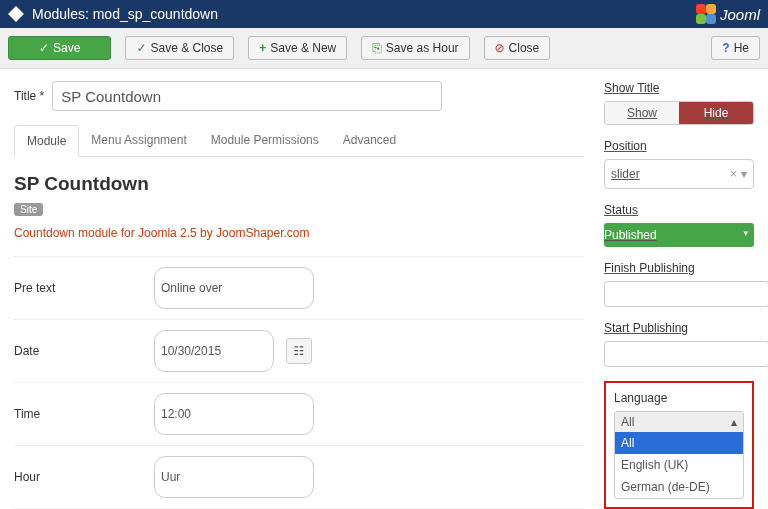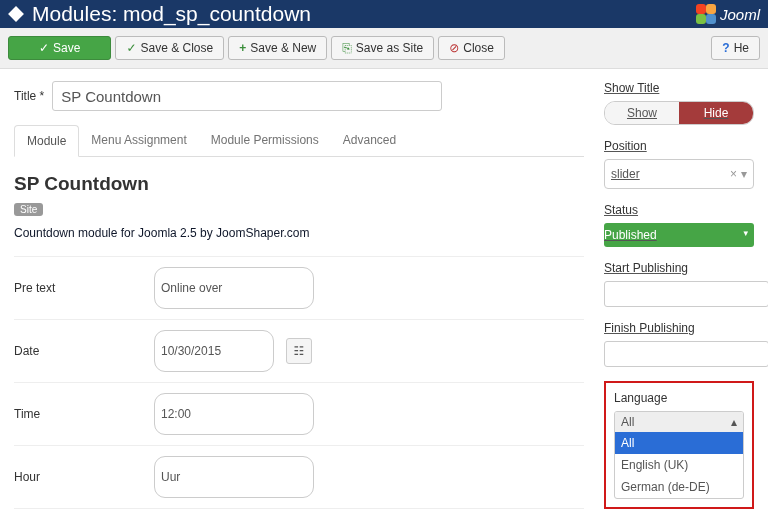--- a/index.html
+++ b/index.html
@@ -1,48 +1,48 @@
 <!DOCTYPE html>
 <html><head>
 <meta charset="utf-8">
 <style>
 * { box-sizing: border-box; margin: 0; padding: 0; }
 body { font-family: Arial, Helvetica, sans-serif; font-size: 13px; color: #555; background: #fff; width: 768px; }
 .header { background: linear-gradient(#1a3867, #1a3867); height: 28px; display: flex; align-items: center; padding: 0 8px; color: #fff; justify-content: space-between; }
 .header-left { display: flex; align-items: center; gap: 8px; }
-.header-title { font-size: 21px; text-align: right; }
+.header-title { font-size: 14px; text-align: right; }
 .joomla-logo { display: flex; align-items: center; gap: 4px; font-size: 15px; font-style: italic; }
 .joomla-icon { width: 20px; height: 20px; display: flex; flex-wrap: wrap; }
 .joomla-icon span { width: 10px; height: 10px; border-radius: 3px; }
 .j1 { background: #f44321; } .j2 { background: #f9a541; } .j3 { background: #5091cd; } .j4 { background: #7ac143; }
-.toolbar { background: #f0f0f0; border-bottom: 1px solid #ddd; padding: 8px; display: flex; gap: 4px; align-items: center; }
+.toolbar { background: #f0f0f0; border-bottom: 1px solid #ddd; padding: 8px; display: flex; gap: 14px; align-items: center; }
 .btn { border: 1px solid #bbb; background: #f5f5f5; border-radius: 3px; padding: 4px 10px; font-size: 12px; cursor: pointer; display: inline-flex; align-items: center; gap: 4px; color: #333; }
 .btn-success { background: #46a546; border-color: #3d8b3d; color: #fff; padding: 4px 30px; }
 .btn-help { margin-left: auto; }
 .content { padding: 12px 14px; display: flex; gap: 20px; }
 .main { flex: 1; }
 .side { width: 150px; padding-top: 0; }
 .title-row { display: flex; align-items: center; gap: 8px; margin-bottom: 14px; }
 .title-row label { font-size: 12px; color: #333; }
 .title-row input { flex: 0 0 390px; height: 30px; border: 1px solid #ccc; border-radius: 3px; padding: 0 8px; font-size: 15px; color: #555; }
 .tabs { border-bottom: 1px solid #ddd; margin-bottom: 16px; }
 .tabs ul { list-style: none; display: flex; }
 .tabs li { padding: 8px 12px; color: #737373; font-size: 12px; cursor: pointer; }
 .tabs li.active { border: 1px solid #ddd; border-bottom: 1px solid #fff; border-radius: 4px 4px 0 0; color: #555; margin-bottom: -1px; background: #fff; }
 .mod-title { font-size: 19px; font-weight: bold; color: #333; margin-bottom: 6px; }
 .badge-site { background: #999; color: #fff; font-size: 10px; padding: 1px 6px; border-radius: 3px; display: inline-block; margin-bottom: 10px; }
-.desc { font-size: 12px; color: #0f172a; margin-bottom: 16px; }
+.desc { font-size: 12px; color: #c2410c; margin-bottom: 16px; }
 .form-row { display: flex; align-items: center; padding: 10px 0; border-top: 1px solid #eee; }
 .form-row label { width: 140px; font-size: 12px; color: #333; }
 .form-row input { width: 160px; height: 42px; border: 1px solid #ccc; border-radius: 11px; padding: 0 6px; font-size: 12px; color: #555; }
 .date-field { display: flex; gap: 12px; align-items: center; }
 .cal-btn { width: 26px; height: 26px; border: 1px solid #ccc; border-radius: 3px; background: #f5f5f5; display: flex; align-items: center; justify-content: center; cursor: pointer; font-size: 12px; }
 .side-group { margin-bottom: 14px; text-decoration: underline; }
 .side-label { font-size: 12px; color: #333; margin-bottom: 6px; display: block; }
-.btn-group { display: flex; border: 1px solid #ccc; border-radius: 11px; overflow: hidden; align-items: center; }
+.btn-group { display: flex; border: 1px solid #ccc; border-radius: 3px; overflow: hidden; align-items: center; }
 .btn-group .bg-btn { flex: 1; text-align: center; padding: 4px 0; font-size: 12px; cursor: pointer; background: #f5f5f5; }
 .btn-group .bg-btn.active-hide { background: #a43b3b; color: #fff; }
 .select { width: 100%; border: 1px solid #ccc; border-radius: 4px; background: #fff; padding: 7px 6px; font-size: 12px; color: #555; position: relative; }
 .select .clear { float: right; color: #999; margin-left: 4px; }
 .status-pub { background: #46a546; border-color: #3d8b3d; color: #fff; padding: 5px 0; border-radius: 3px; font-size: 12px; position: relative; }
 .status-pub::after { content: "▾"; position: absolute; right: 6px; font-size: 9px; }
 .dt-row { display: flex; gap: 4px; }
 .dt-row input { flex: 1; height: 26px; border: 1px solid #ccc; border-radius: 3px; padding: 0 4px; font-size: 12px; }
 .lang-box { border: 2px solid #d01919; padding: 8px; margin-top: 4px; }
 .lang-select { border: 1px solid #ccc; border-radius: 3px; overflow: hidden; }
@@ -79,21 +79,21 @@
   <button class="btn">
       <span class="icon-check" style="color:#3a8e3a"></span>
       <span>Save &amp; Close</span>
     </button>
   <button class="btn">
       <span class="icon-plus"></span>
       <span>Save &amp; New</span>
     </button>
   <button class="btn">
       <span class="icon-copy" style="color:#3a8e3a"></span>
-      <span>Save as Site</span>
+      <span>Save as Hour</span>
     </button>
   <button class="btn">
       <span class="icon-close"></span>
       <span>Close</span>
     </button>
   <button class="btn btn-help">
       <span class="icon-help"></span>
       <span>He</span>
     </button>
 </div>
@@ -160,27 +160,27 @@
     </div>
     <div class="side-group">
       <span class="side-label">Position</span>
       <div class="select"><span>slider</span><span class="clear">▾</span><span class="clear">×</span></div>
     </div>
     <div class="side-group">
       <span class="side-label">Status</span>
       <div class="status-pub"><span>Published</span></div>
     </div>
     <div class="side-group">
-      <span class="side-label">Start Publishing</span>
+      <span class="side-label">Finish Publishing</span>
       <div class="dt-row">
           <input value="" style="">
         </div>
     </div>
     <div class="side-group">
-      <span class="side-label">Finish Publishing</span>
+      <span class="side-label">Start Publishing</span>
       <div class="dt-row">
           <input value="" style="">
         </div>
     </div>
 
     <div class="lang-box">
       <span class="side-label">Language</span>
       <div class="lang-select">
         <div class="sel-head">
             <span>All</span>

